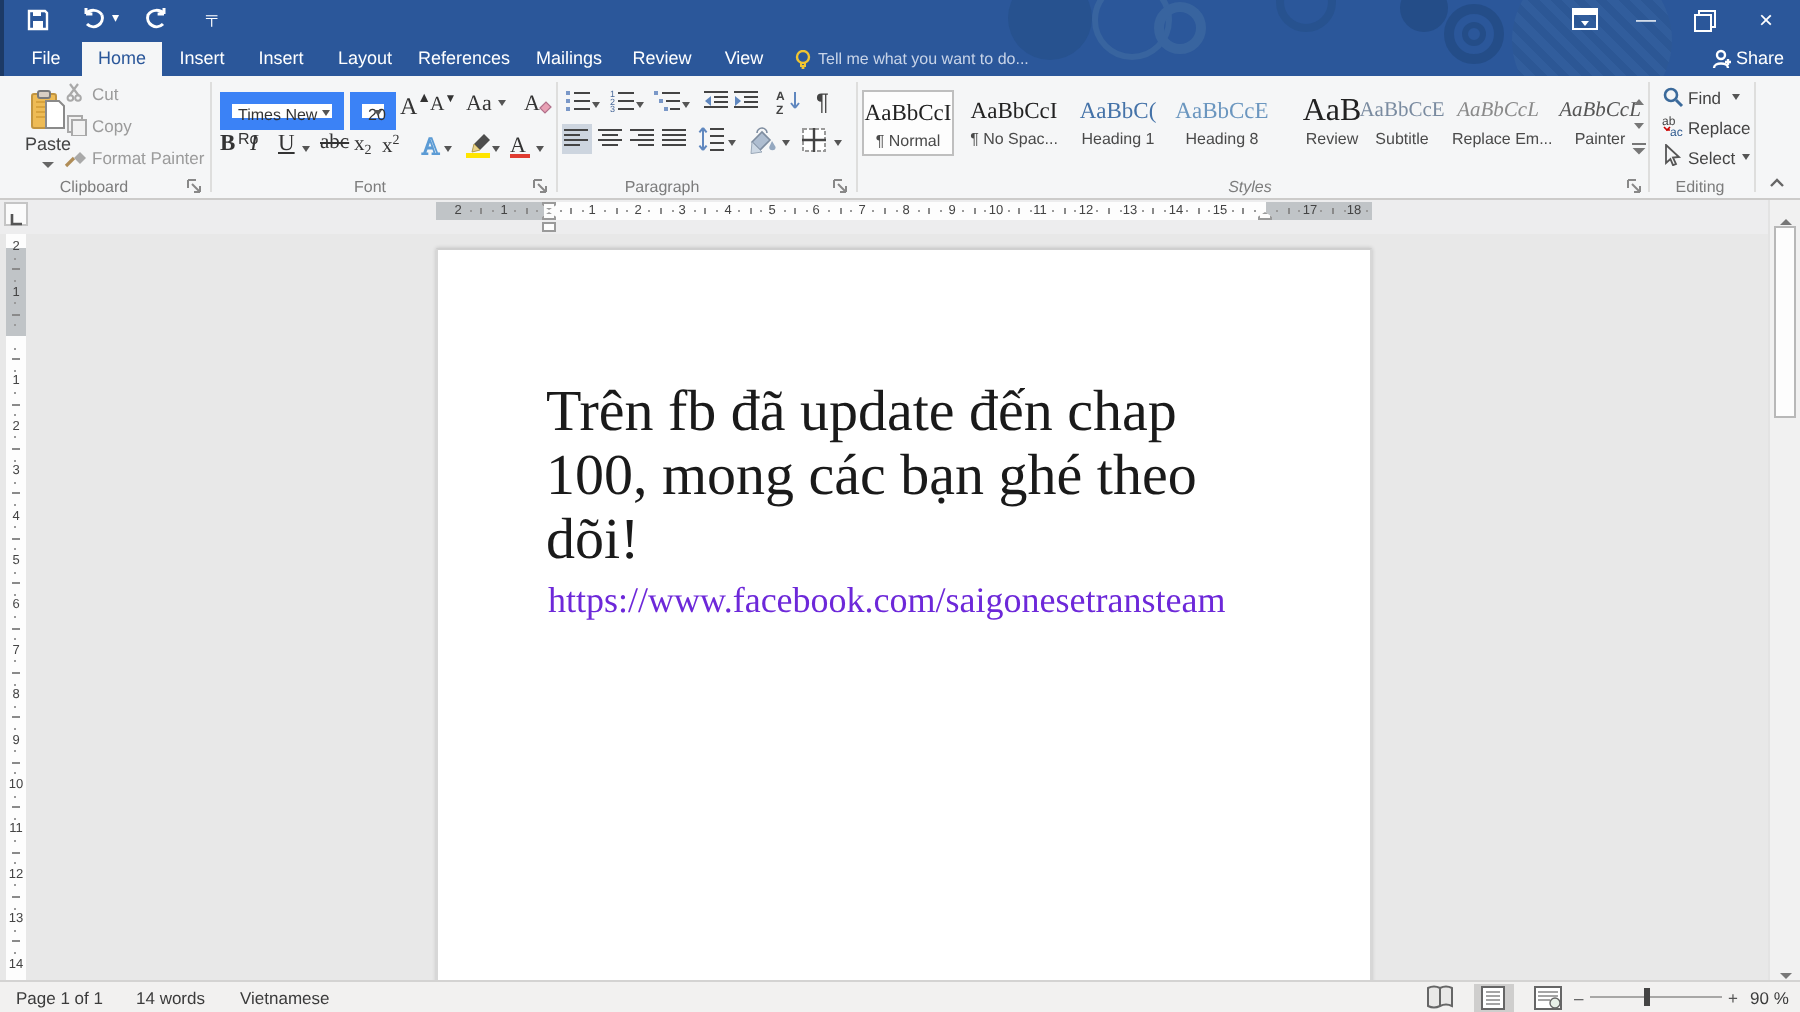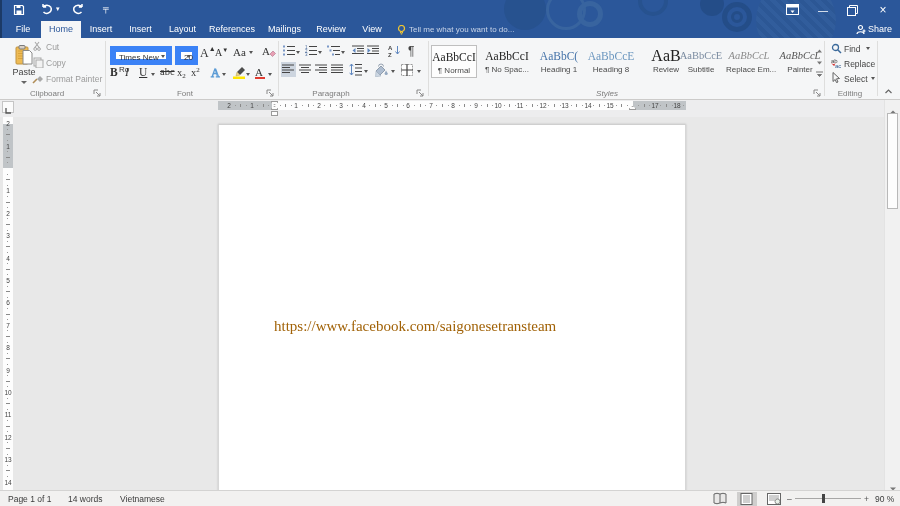--- a/index.html
+++ b/index.html
@@ -43,21 +43,21 @@
 #tabsel { position:absolute; left:2px; top:1px; width:12px; height:12px; background:#fbfbfb; border:1px solid #c5c5c5; }
 
 #docarea { position:absolute; left:0; top:117px; width:884px; height:373px; background:#e8e8e8; overflow:hidden; }
 #page { position:absolute; left:218px; top:7px; width:468px; height:380px; background:#fff; border:1px solid #d7d7d7; border-top-color:#cfcfcf; box-shadow:0 0 2px rgba(0,0,0,0.18); }
 #vruler { position:absolute; left:3px; top:0px; width:10px; height:373px; background:#fdfdfd; font-size:6.5px; color:#444; }
 #vmargin { position:absolute; left:0; top:7px; width:10px; height:44px; background:#c0c4c7; }
 .vn { position:absolute; left:0; width:10px; text-align:center; line-height:9px; }
 .vtk { position:absolute; left:3px; width:4px; height:1px; background:#8a8a8a; }
 .vdt { position:absolute; left:4px; width:1px; height:1px; background:#9a9a9a; }
 #doctext { position:absolute; left:54px; top:65px; width:332px; font-family:"Liberation Serif", serif; font-size:29px; line-height:32px; color:#1a1a1a; }
-#docurl { position:absolute; left:55px; top:165px; font-family:"Liberation Serif", serif; font-size:15px; color:#a16207;margin-top:28px; }
+#docurl { position:absolute; left:55px; top:165px; font-family:"Liberation Serif", serif; font-size:18px; color:#6d28d9; }
 
 #vscroll { position:absolute; left:884px; top:100px; width:16px; height:390px; background:#f1f1f1; border-left:1px solid #e3e3e3; }
 #vthumb { position:absolute; left:2px; top:13px; width:11px; height:96px; background:#fdfdfd; border:1px solid #b8b8b8; }
 .sarrow { position:absolute; left:4px; }
 
 #statusbar { position:absolute; left:0; top:490px; width:900px; height:28px; background:#f2f1f0; border-top:1px solid #d4d3d2; font-size:8.5px; color:#3b3b3b; }
 #statusbar span { position:absolute; top:3px; }
 .vbtn { position:absolute; top:1px; width:20px; height:14px; }
 </style>
 </head>
@@ -126,21 +126,21 @@
 
 <div id="ribbon">
   <div class="gsep" style="left:105px;"></div>
   <div class="gsep" style="left:278px;"></div>
   <div class="gsep" style="left:428px;"></div>
   <div class="gsep" style="left:824px;"></div>
   <div class="gsep" style="left:877px;"></div>
   <div class="glabel" style="left:12px; width:70px;">Clipboard</div>
   <div class="glabel" style="left:125px; width:120px;">Font</div>
   <div class="glabel" style="left:271px; width:120px;">Paragraph</div>
-  <div class="glabel" style="left:547px; width:120px;font-style:italic;">Styles</div>
+  <div class="glabel" style="left:565px; width:120px;font-style:italic;">Styles</div>
   <div class="glabel" style="left:820px; width:60px;">Editing</div>
   <div class="launch" style="left:93px;">
       <svg width="8" height="8" viewBox="0 0 8 8">
         <path d="M1 1 v-0 h0 M1 1 h4 M1 1 v4" stroke="#888" fill="none"></path>
         <path d="M3 3 L7 7 M7 7 v-3 M7 7 h-3" stroke="#888" fill="none"></path>
       </svg>
     </div>
   <div class="launch" style="left:266px;">
       <svg width="8" height="8" viewBox="0 0 8 8">
         <path d="M1 1 h4 M1 1 v4" stroke="#888" fill="none"></path>
@@ -524,20 +524,21 @@
     <i class="vtk" style="top:309px"></i>
     <i class="vdt" style="top:314px"></i>
     <i class="vdt" style="top:325px"></i>
     <i class="vtk" style="top:331px"></i>
     <i class="vdt" style="top:337px"></i>
     <i class="vdt" style="top:348px"></i>
     <i class="vtk" style="top:353px"></i>
     <i class="vdt" style="top:359px"></i>
   </div>
   <div id="page">
+    <div id="doctext">Trên fb đã update đến chap 100, mong các bạn ghé theo dõi!</div>
     <div id="docurl">https://www.facebook.com/saigonesetransteam</div>
   </div>
 </div>
 <div id="vscroll">
   <div class="sarrow" style="top:2px;"><svg width="8" height="8" viewBox="0 0 8 8">
         <path d="M1 5.5 L4 2.5 L7 5.5 z" fill="#777"></path>
       </svg></div>
   <div id="vthumb"></div>
   <div class="sarrow" style="top:379px;"><svg width="8" height="8" viewBox="0 0 8 8">
         <path d="M1 2.5 L4 5.5 L7 2.5 z" fill="#777"></path>

